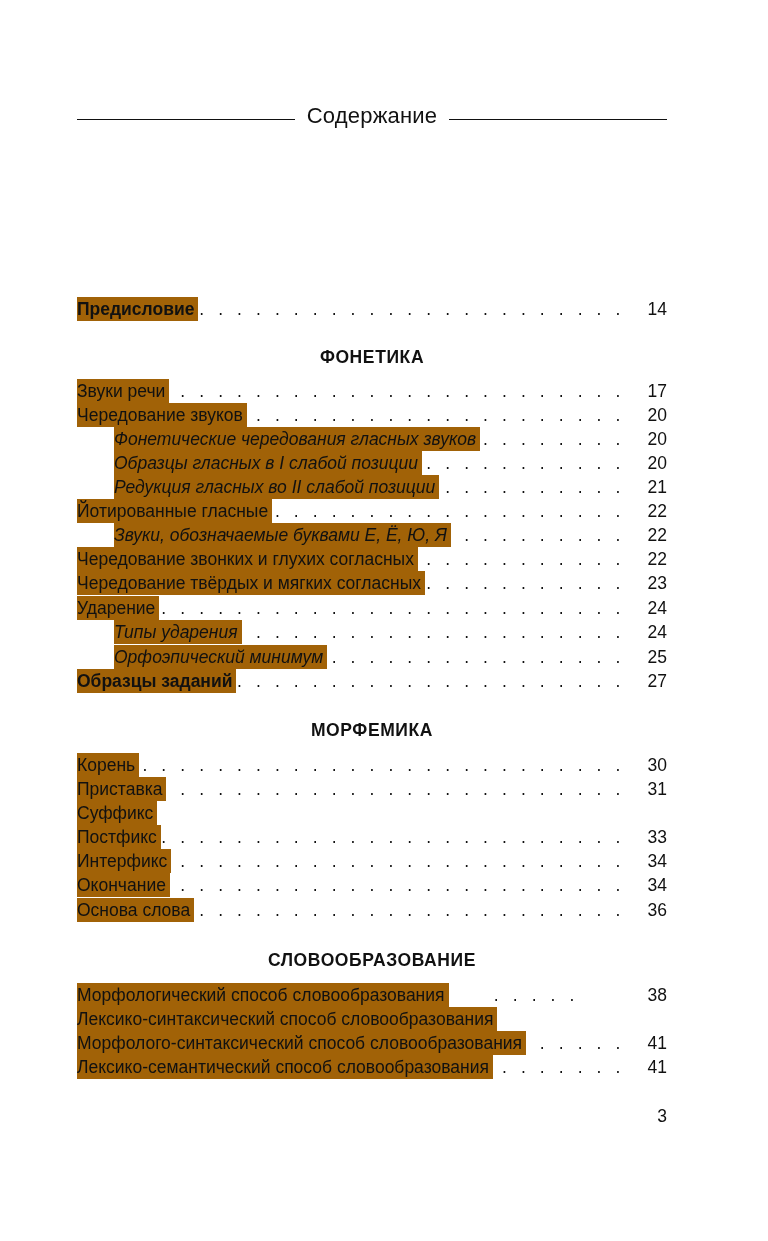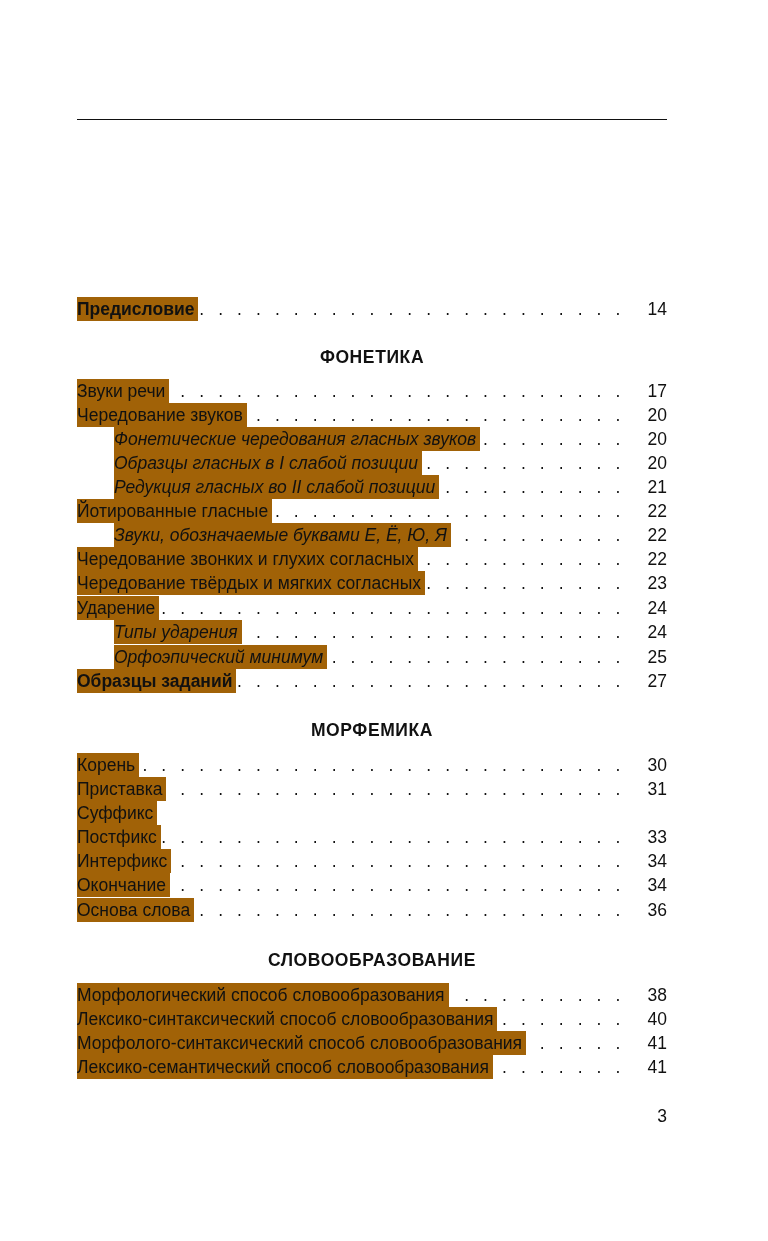--- a/index.html
+++ b/index.html
@@ -22,20 +22,21 @@
     .section { position: absolute; left: 0; width: 590px; text-align: center;
                font-weight: bold; font-size: 17.5px; letter-spacing: 0.6px; }
     .folio { position: absolute; top: 1106px; left: 640px; width: 27px; text-align: right;
              font-size: 17.5px; }
   </style>
 </head>
 <body>
 
 <div class="header">
   <div class="rule"></div>
+  <div class="title">Содержание</div>
   <div class="rule"></div>
 </div>
 
 <div class="toc" id="toc" style="top:0;">
   <div class="row bold" id="preface-row" style="top: 297px;">
     <span class="label">Предисловие</span>
     <span class="leader">. . . . . . . . . . . . . . . . . . . . . . . . . . . . . . . . . . . . . . . . . . . . . . . . . . . . .</span>
     <span class="page">14</span>
   </div>
 <div class="section" style="top: 347px;">ФОНЕТИКА</div>
@@ -134,26 +135,26 @@
       <span class="label">Окончание</span>
       <span class="leader">. . . . . . . . . . . . . . . . . . . . . . . . . . . . . . . . . . . . . . . . . . . . . . . . . . . . .</span>
       <span class="page">34</span>
     </div>
     <div class="row" style="top: 898px;">
       <span class="label">Основа слова</span>
       <span class="leader">. . . . . . . . . . . . . . . . . . . . . . . . . . . . . . . . . . . . . . . . . . . . . . . . . . . . .</span>
       <span class="page">36</span>
     </div>
     <div class="section" style="top: 950px;">СЛОВООБРАЗОВАНИЕ</div>
-    <div class="row" style="top: 983px;">
+    <div class="row" style="top: 983px; gap: 46px;">
       <span class="label">Морфологический способ словообразования</span>
       <span class="leader">. . . . . . . . . . . . . . . . . . . . . . . . . . . . . . . . . . . . . . . . . . . . . . . . . . . . .</span>
       <span class="page">38</span>
     </div>
-    <div class="row" style="top: 1007px;">
+    <div class="row" style="top: 1007px; flex-direction: column;">
       <span class="label">Лексико-синтаксический способ словообразования</span>
       <span class="leader">. . . . . . . . . . . . . . . . . . . . . . . . . . . . . . . . . . . . . . . . . . . . . . . . . . . . .</span>
       <span class="page">40</span>
     </div>
     <div class="row" style="top: 1031px;">
       <span class="label">Морфолого-синтаксический способ словообразования</span>
       <span class="leader">. . . . . . . . . . . . . . . . . . . . . . . . . . . . . . . . . . . . . . . . . . . . . . . . . . . . .</span>
       <span class="page">41</span>
     </div>
     <div class="row" style="top: 1055px;">

